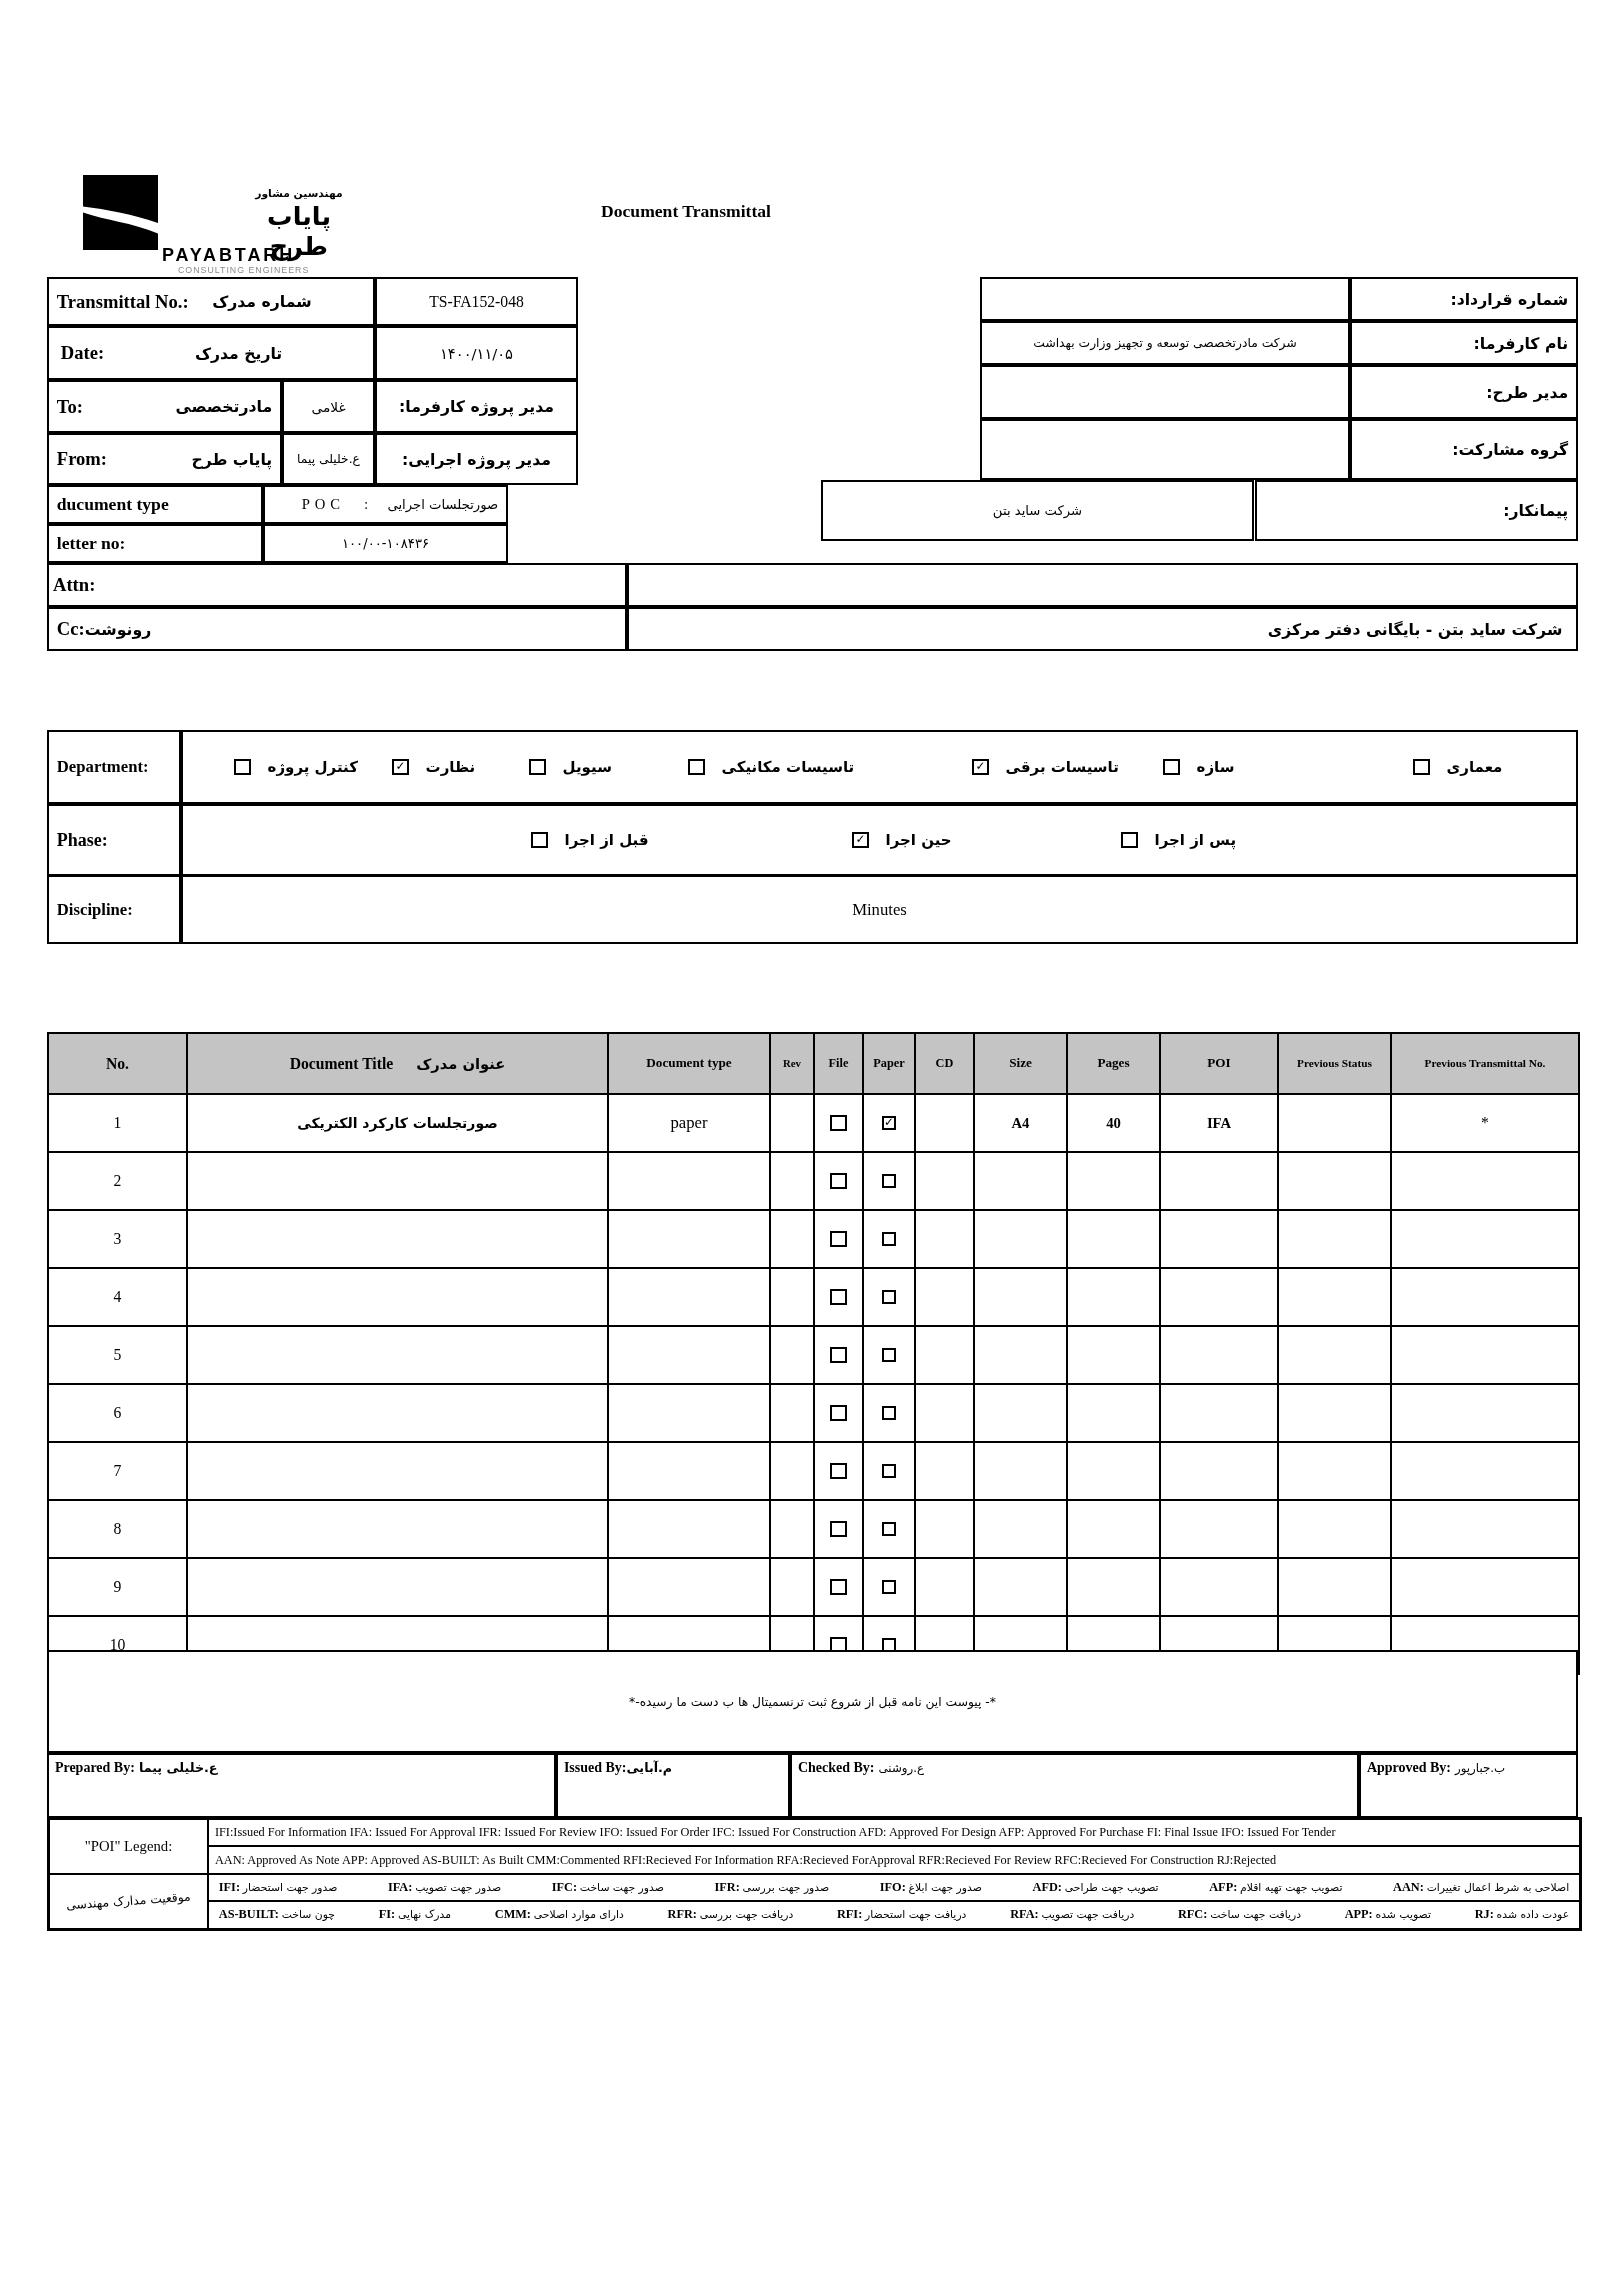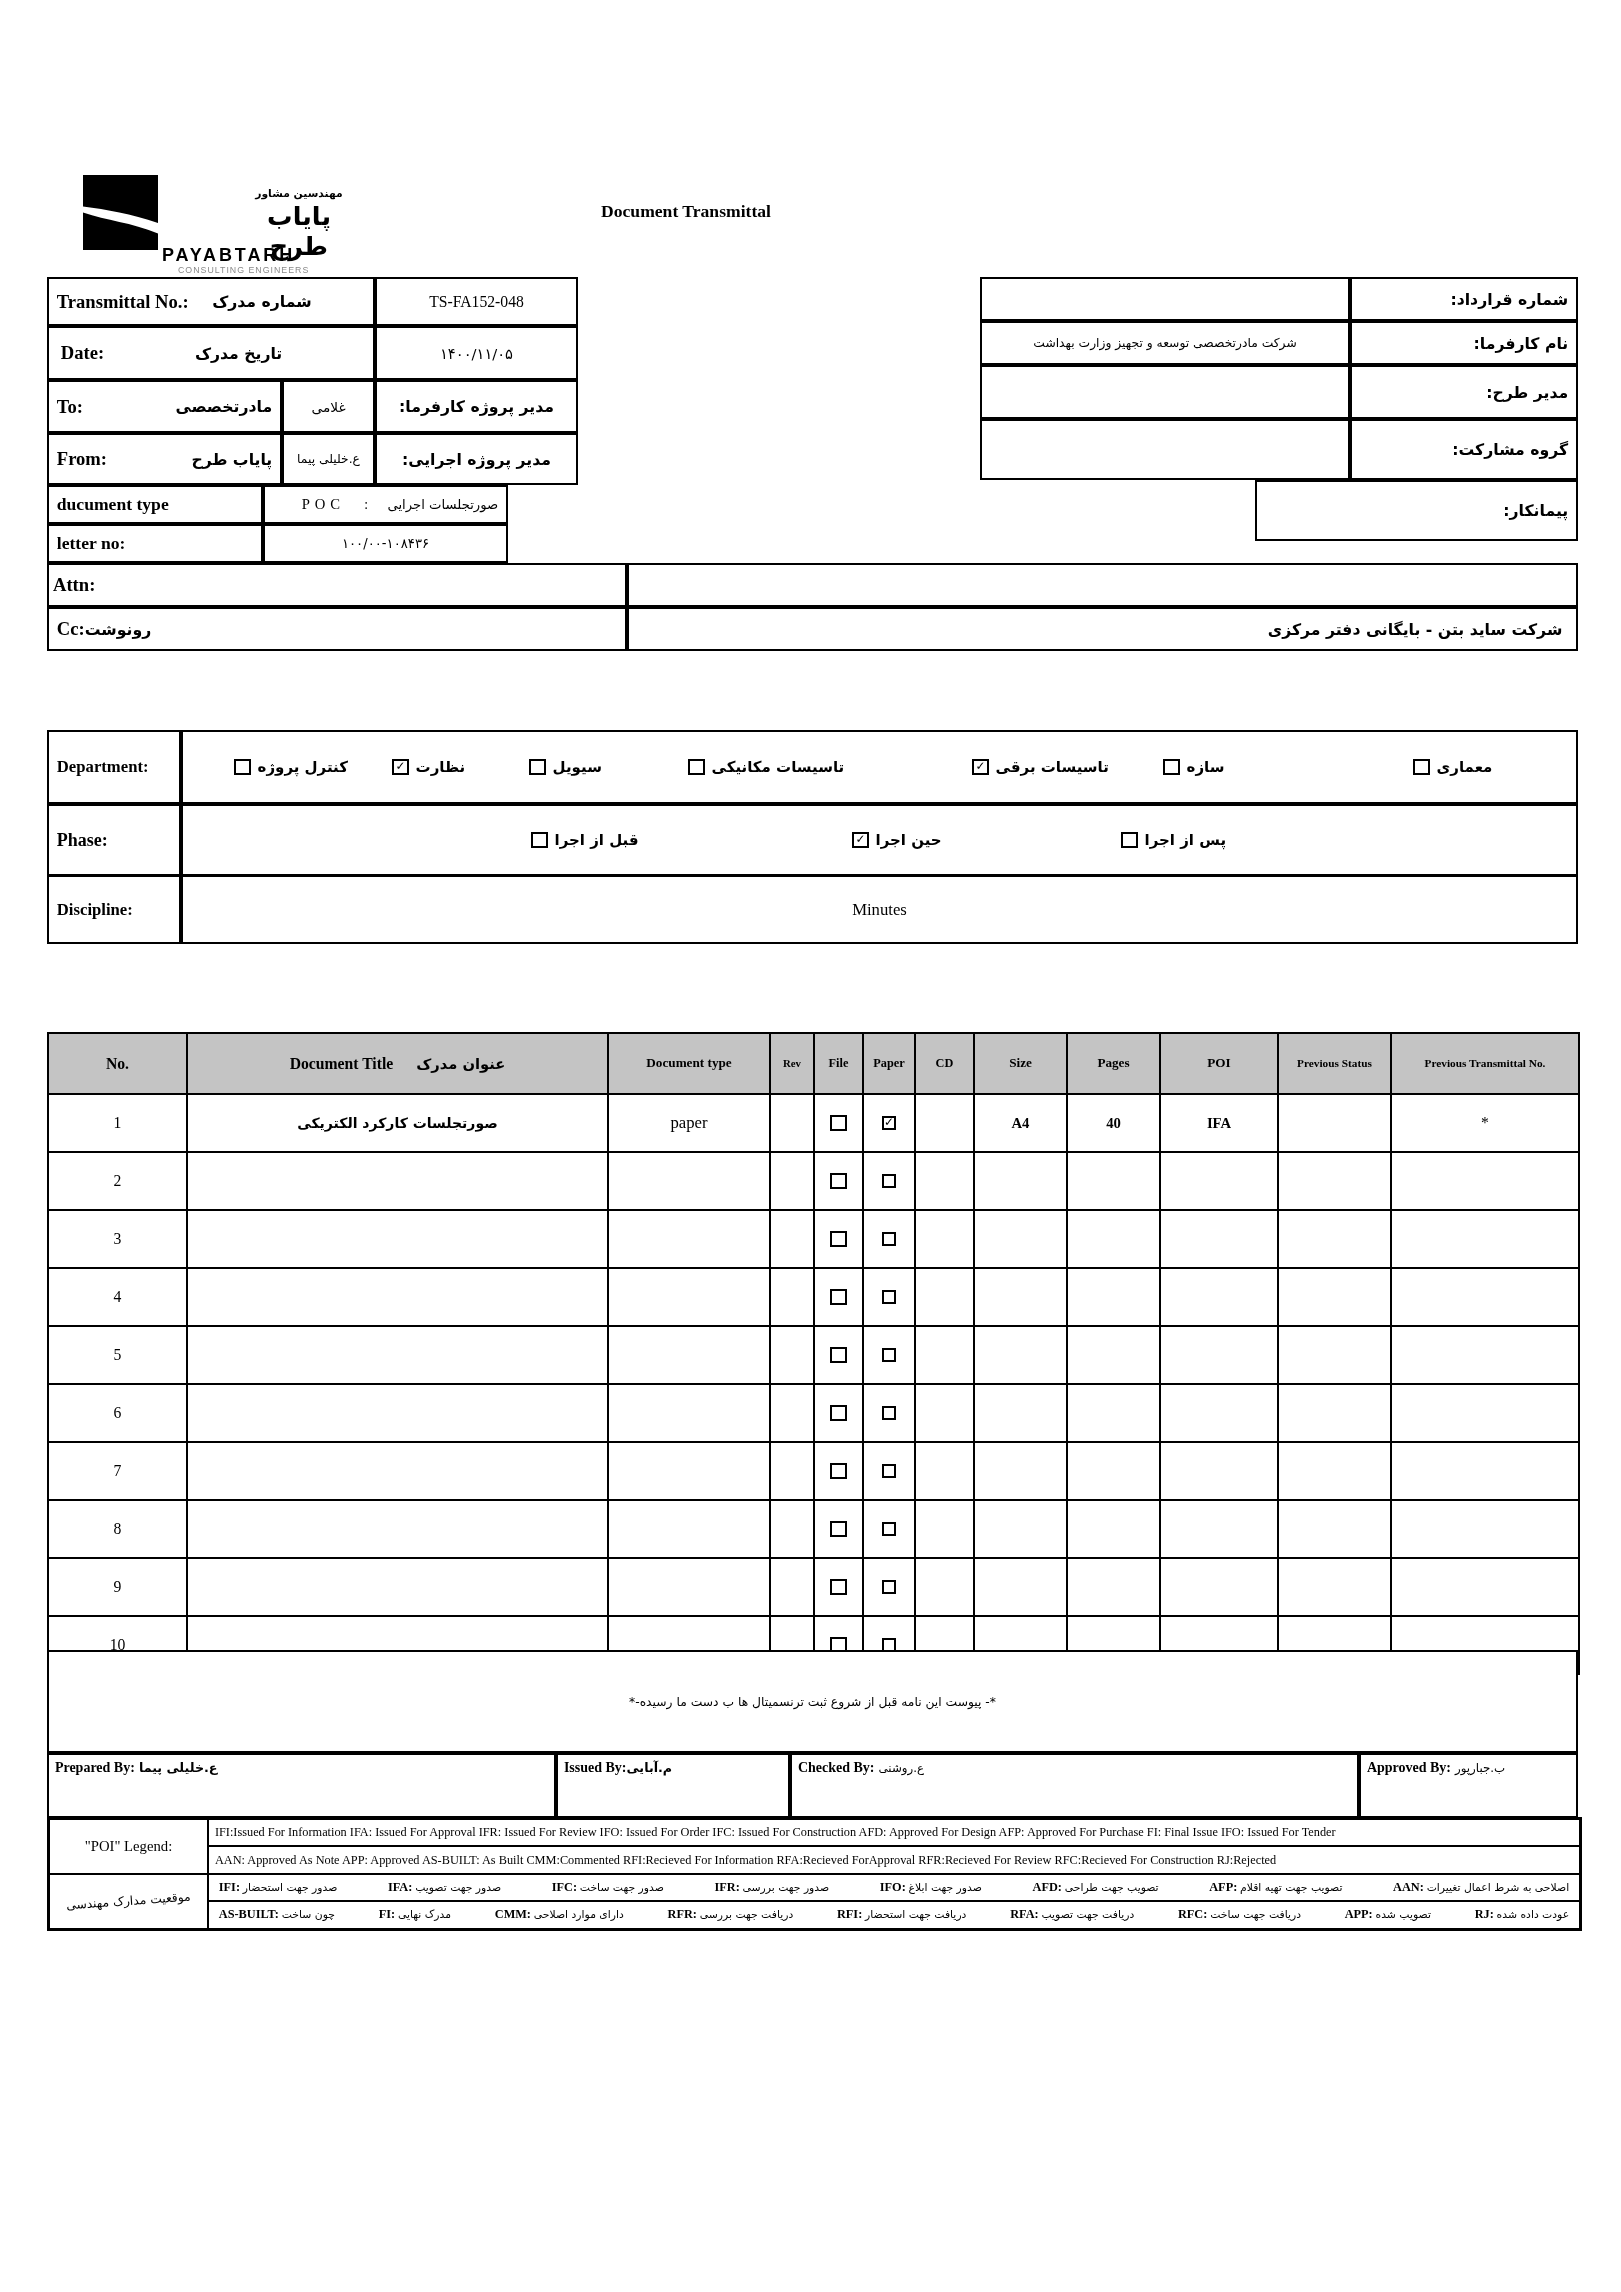--- a/index.html
+++ b/index.html
@@ -9,21 +9,21 @@
   .cell{position:absolute;box-sizing:border-box;border:2px solid #000;background:#fff;
         display:flex;align-items:center;}
   .en{font-family:"Liberation Serif",serif;font-weight:bold;}
   .fa{font-family:"DejaVu Sans",sans-serif;direction:rtl;unicode-bidi:isolate;}
   .fab{font-family:"DejaVu Sans",sans-serif;font-weight:bold;direction:rtl;unicode-bidi:isolate;}
   .center{justify-content:center;text-align:center;}
   .cb{width:16.7px;height:16.7px;border:2px solid #000;box-sizing:border-box;flex:0 0 auto;
       display:flex;align-items:center;justify-content:center;
       font:bold 11.8px "DejaVu Sans",sans-serif;background:#fff;line-height:1;}
   .citem{position:absolute;display:flex;align-items:center;gap:6.9px;white-space:nowrap;}
-  .citem .clabel{font-size:15px;}
+  .citem .clabel{font-size:15px;margin-left:10px;}
   .dept-items div.citem{top:50%;transform:translateY(-50%);}
   .dept-items div.citem:nth-of-type(1){left:51px;}
   .dept-items div.citem:nth-of-type(2){left:209px;}
   .dept-items div.citem:nth-of-type(3){left:346px;}
   .dept-items div.citem:nth-of-type(4){left:505px;}
   .dept-items div.citem:nth-of-type(5){left:789px;}
   .dept-items div.citem:nth-of-type(6){left:980px;}
   .dept-items div.citem:nth-of-type(7){left:1230px;}
   .phase-items div.citem{top:50%;transform:translateY(-50%);}
   .phase-items div.citem:nth-of-type(1){left:348px;}
@@ -129,20 +129,21 @@
 
     <div class="cell center fa" style="left:933px;top:44px;width:370px;height:44px;font-size:12.3px;">شرکت مادرتخصصی توسعه و تجهیز وزارت بهداشت</div>
     <div class="cell fab" style="left:1303px;top:44px;width:228px;height:44px;font-size:15.7px;padding-right:7.8px;">نام کارفرما:</div>
 
     <div class="cell" style="left:933px;top:88px;width:370px;height:54px;"></div>
     <div class="cell fab" style="left:1303px;top:88px;width:228px;height:54px;font-size:15.7px;padding-right:7.8px;">مدیر طرح:</div>
 
     <div class="cell" style="left:933px;top:142px;width:370px;height:61px;"></div>
     <div class="cell fab" style="left:1303px;top:142px;width:228px;height:61px;font-size:15.7px;padding-right:7.8px;">گروه مشارکت:</div>
 
+    <div class="cell center fa" style="left:774px;top:203px;width:433px;height:61px;font-size:13.2px;">شرکت ساید بتن</div>
     <div class="cell fab" style="left:1208px;top:203px;width:323px;height:61px;font-size:15.7px;padding-right:7.8px;">پیمانکار:</div>
   </div>
 
   <div class="abs" style="left:47px;top:730px;width:1531px;height:214px;">
     <div class="cell" style="left:0;top:0;width:134px;height:74px;padding-left:7.8px;">
       <span class="en" style="font-size:16.7px;">Department:</span>
     </div>
     <div class="cell dept-items" style="left:134px;top:0;width:1397px;height:74px;">
 
         <div class="citem">

